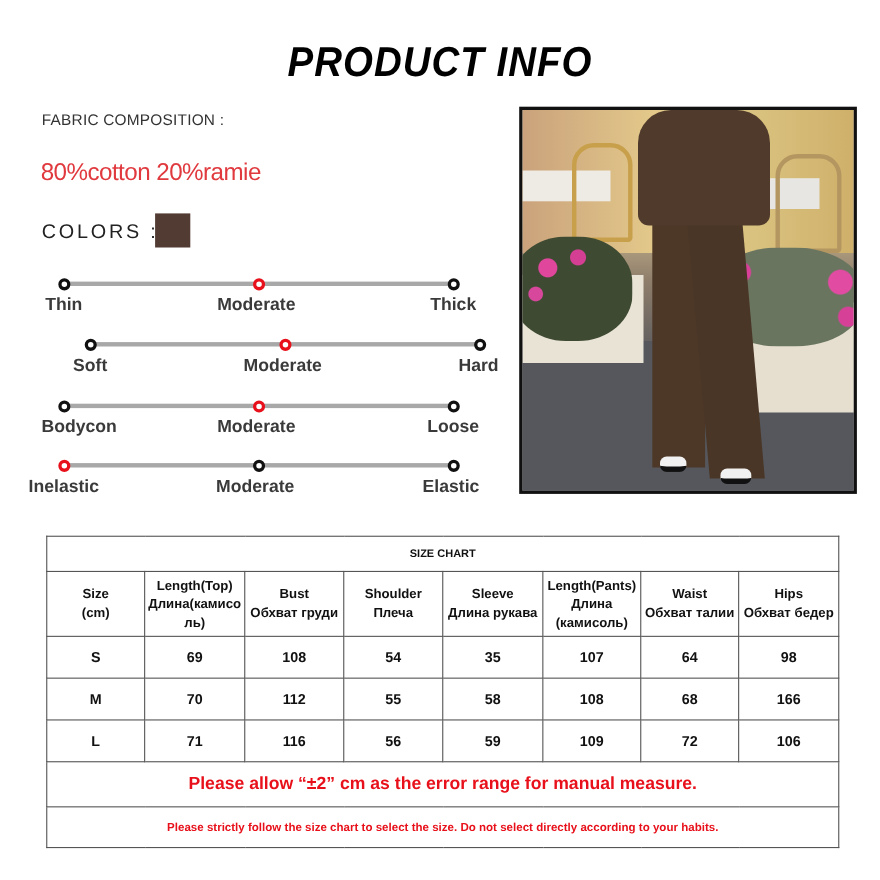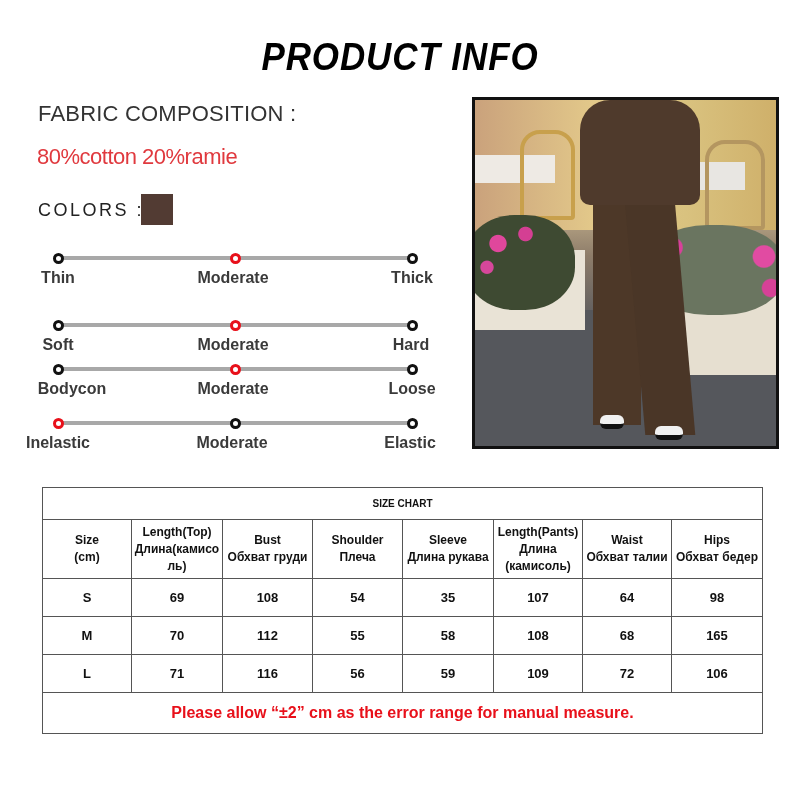--- a/index.html
+++ b/index.html
@@ -8,21 +8,21 @@
 
   .title {
     position: absolute; left: 0; top: 36px; width: 800px; text-align: center;
     font-family: "Liberation Sans", sans-serif; font-weight: bold; font-style: italic;
     font-size: 38px; letter-spacing: 1px; color: #000;
     transform: scaleX(0.92);
   }
 
   .fabric-label {
     position: absolute; left: 38px; top: 101px;
-    font-size: 22px; color: #333; font-weight: normal; letter-spacing: 0.2px;
+    font-size: 14px; color: #333; font-weight: normal; letter-spacing: 0.2px;
   }
   .fabric-value {
     position: absolute; left: 37px; top: 144px;
     font-size: 22px; color: #e0393e; letter-spacing: -0.5px;
   }
   .colors-label {
     position: absolute; left: 38px; top: 200px;
     font-size: 18px; color: #222; letter-spacing: 2.5px;
   }
   .swatch {
@@ -108,21 +108,21 @@
 <div class="scale" style="top:256px;">
   <div class="track"></div>
   <div class="dot" style="left:58px;"></div>
   <div class="dot active" style="left:235px;"></div>
   <div class="dot" style="left:412px;"></div>
   <div class="lbl" style="left:58px;">Thin</div>
   <div class="lbl" style="left:233px;">Moderate</div>
   <div class="lbl" style="left:412px;">Thick</div>
 </div>
 
-<div class="scale" style="top:323px;">
+<div class="scale" style="top:311px;margin-left:24px;">
   <div class="track"></div>
   <div class="dot" style="left:58px;"></div>
   <div class="dot active" style="left:235px;"></div>
   <div class="dot" style="left:412px;"></div>
   <div class="lbl" style="left:58px;">Soft</div>
   <div class="lbl" style="left:233px;">Moderate</div>
   <div class="lbl" style="left:411px;">Hard</div>
 </div>
 
 <div class="scale" style="top:367px;">
@@ -225,29 +225,32 @@
     <td>98</td>
   </tr>
   <tr class="row">
     <td>M</td>
     <td>70</td>
     <td>112</td>
     <td>55</td>
     <td>58</td>
     <td>108</td>
     <td>68</td>
-    <td>165</td>
+    <td>166</td>
   </tr>
   <tr class="row">
     <td>L</td>
     <td>71</td>
     <td>116</td>
     <td>56</td>
     <td>59</td>
     <td>109</td>
     <td>72</td>
     <td>106</td>
   </tr>
   <tr class="note1">
     <td colspan="8">Please allow  “±2”  cm as the error range for manual measure.</td>
   </tr>
+  <tr class="note2">
+    <td colspan="8">Please strictly follow the size chart  to select the size. Do not select directly according to your habits.</td>
+  </tr>
 </tbody>
   </table>
 
 </body></html>

